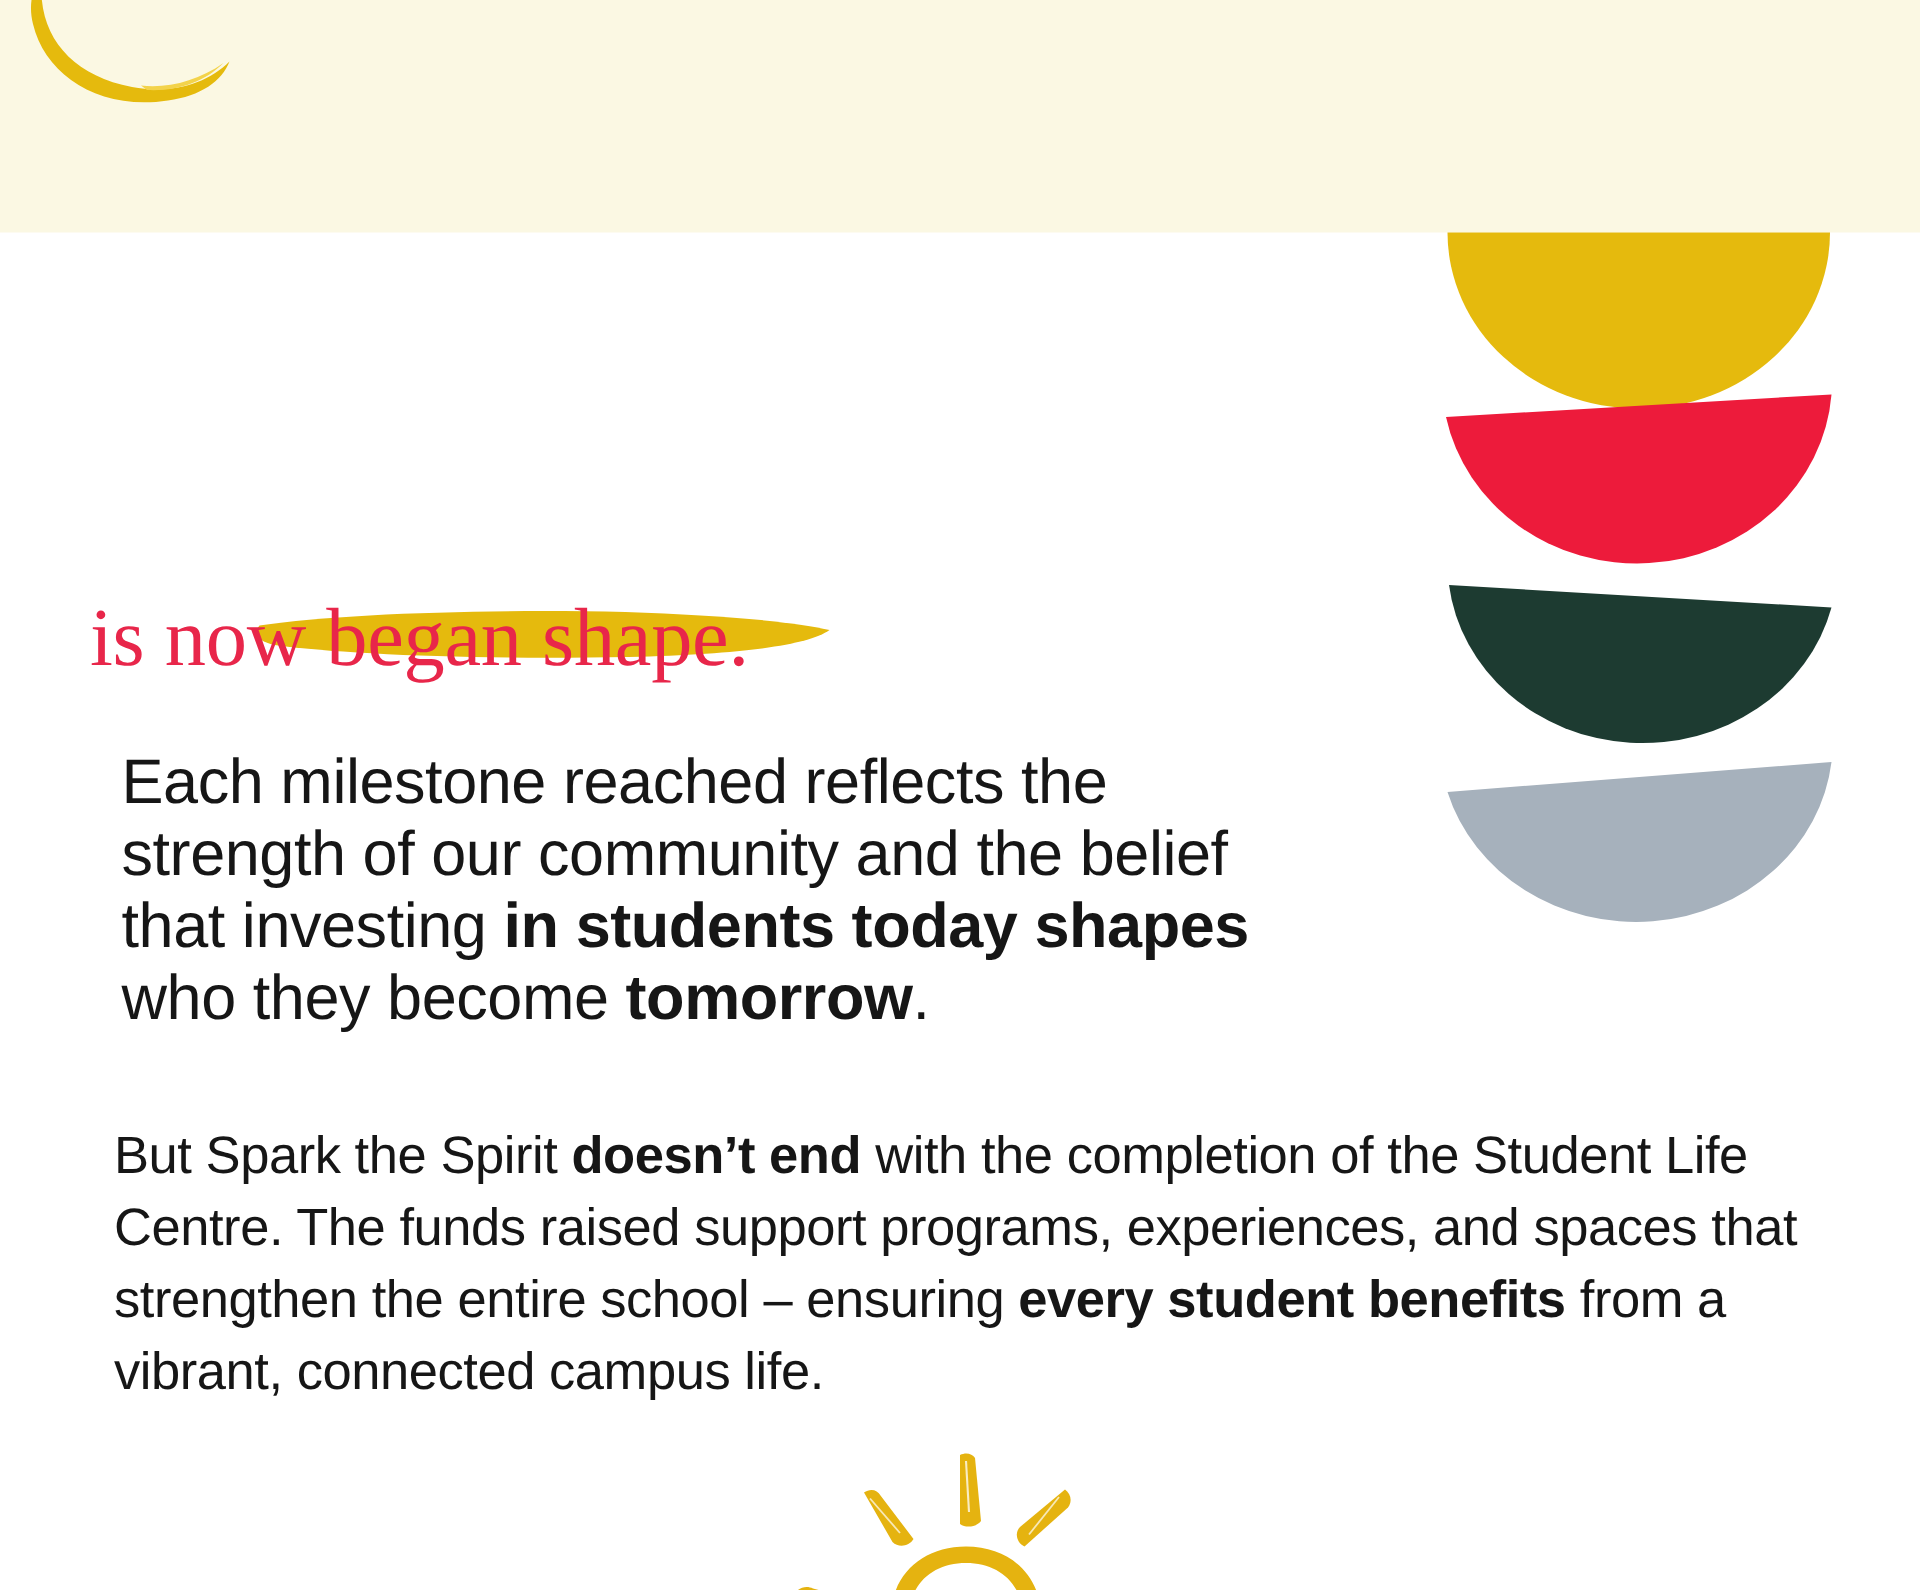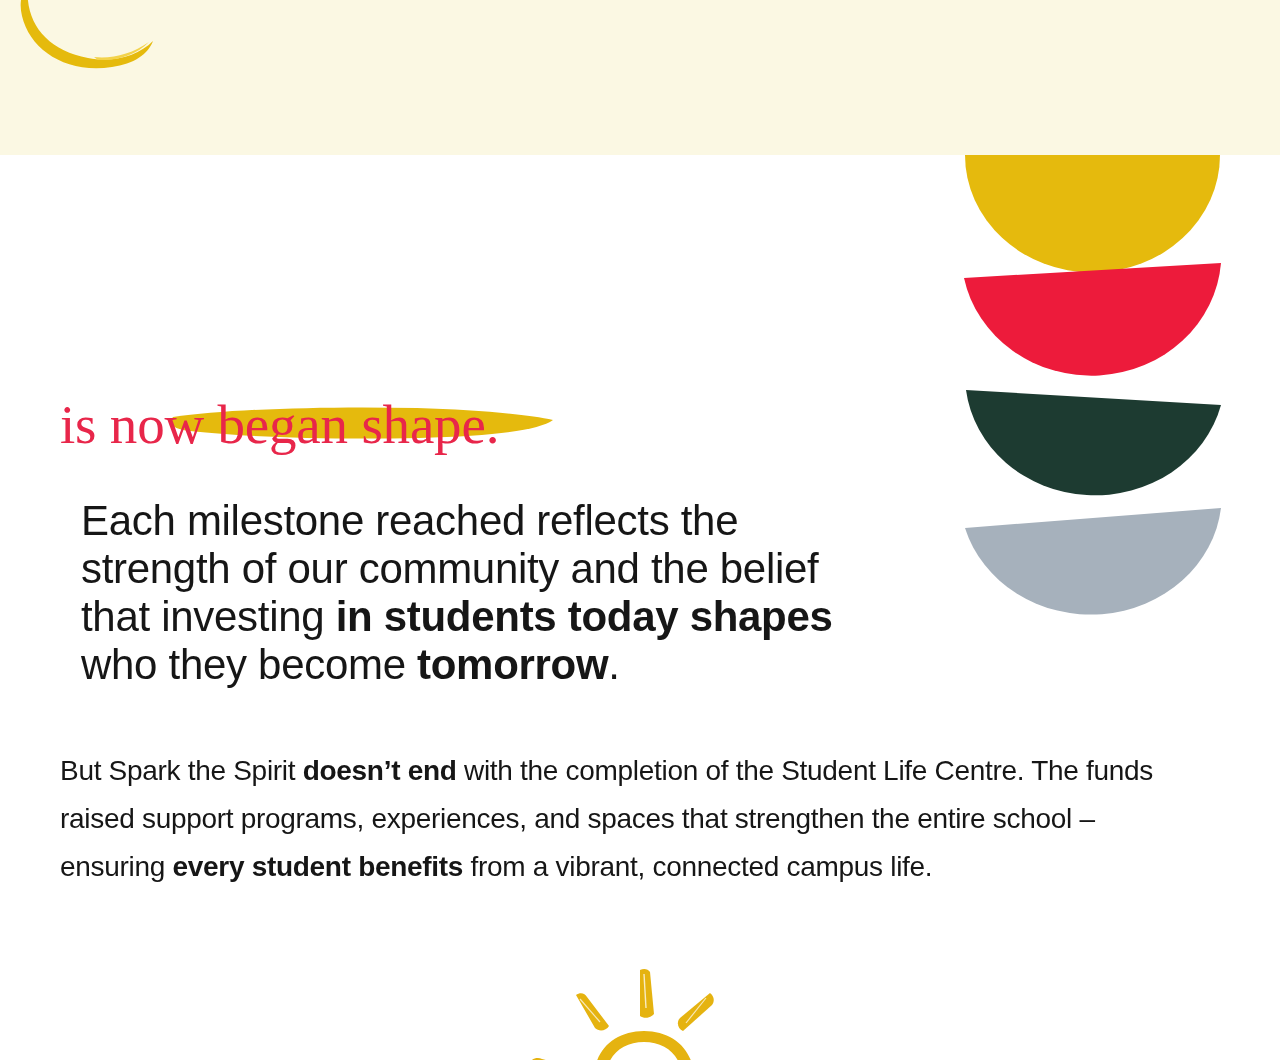--- a/index.html
+++ b/index.html
@@ -87,24 +87,24 @@
   .para-1 {
     left: 1px;
     top: 455px;
     width: 790px;
     font-size: 42px;
     line-height: 48px;
     letter-spacing: -0.3px;
     margin-left: 20px;
   }
   .para-2 {
-    left: 0;
+    left: 16px;
     top: 727px;
     width: 1140px;
-    font-size: 28px;
+    font-size: 35px;
     line-height: 48px;
     letter-spacing: -0.3px;
     margin-top: 20px;
   }
   .para b { font-weight: 700; }
 
   
   .sun {
     position: absolute;
     left: 520px;

